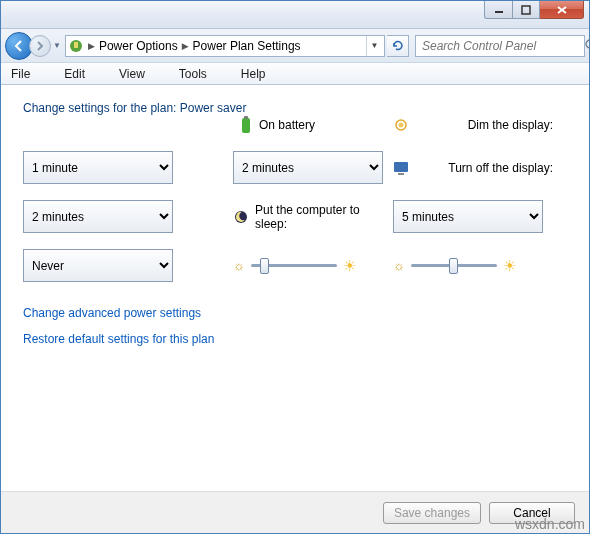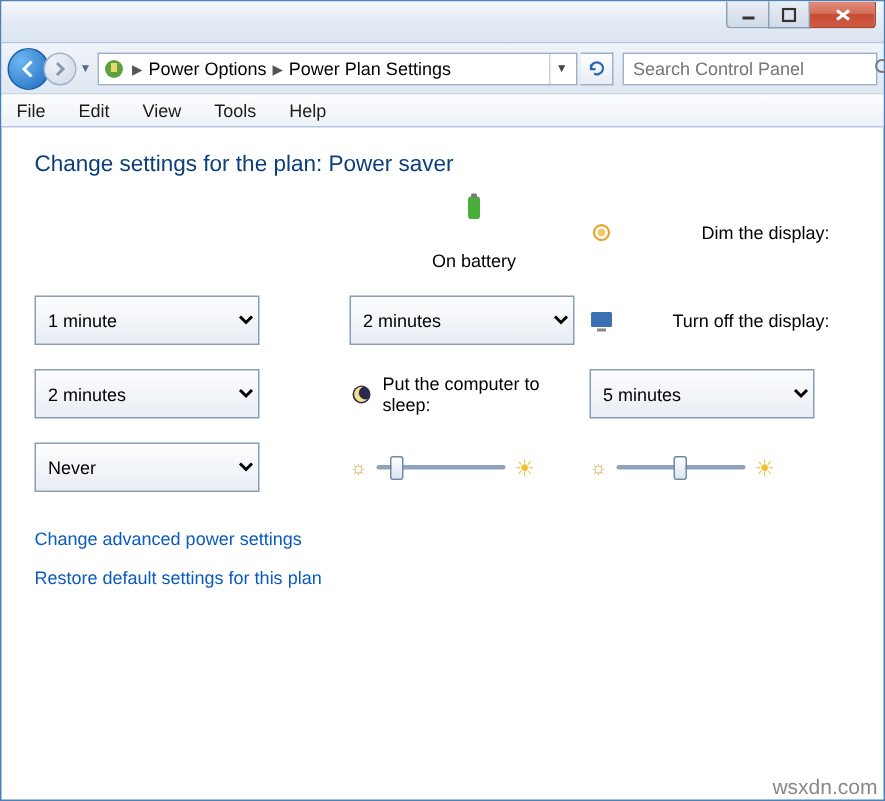--- a/index.html
+++ b/index.html
@@ -90,51 +90,50 @@
   }
   .search {
     width: 170px; height: 22px;
     background: #fff; border: 1px solid #9fb2cb;
     margin-left: 4px;
     display: flex; align-items: center;
     padding: 0 4px;
     color:#7a8697; font-style: italic;
   }
   .search input {
-    border: none; outline: none; flex: 1; color:#a21caf;
+    border: none; outline: none; flex: 1; font-style: italic; color:#a21caf;
     background: transparent;
   }
   .search .mag { color:#6d7a8c; font-style: normal; margin-left: 4px;}
   
   .menubar {
     height: 22px;
     background: linear-gradient(to bottom, #fcfdfe, #edf2f9);
     border-bottom: 1px solid #b7c6db;
-    display: flex; align-items: center; padding: 0 6px; gap: 14px;
+    display: flex; align-items: center; padding: 0 6px; gap: 26px;
     color:#1c1c1c;
   }
   .menubar span { padding: 2px 4px; }
   
   .content {
     flex: 1; padding: 16px 22px 4px 22px;
     color:#000;
     overflow: hidden;
   }
   .heading {
-    color: #0b3e7a; font-size: 15px;
-    margin-bottom: 10px;
+    color: #0b3e7a; font-size: 12px;
   }
   .subtext { margin-bottom: 18px; }
   .grid {
     display: grid;
     grid-template-columns: 210px 160px 160px;
     row-gap: 16px;
     align-items: center;
   }
-  .col-header { display:flex; align-items:center; gap:19px; justify-content: flex-start; padding-left: 6px; flex-direction: column;}
+  .col-header { display:flex; align-items:center; gap:6px; justify-content: flex-start; padding-left: 6px;}
   .row-label { display:flex; align-items:center; gap:6px;justify-content:space-between; }
   .row-icon { width:16px; height:16px; display:flex; align-items:center; justify-content:center; }
   select.combo {
     width: 150px; height: 33px;
     border: 1px solid #8a9db5;
     background: linear-gradient(to bottom, #fdfdfe, #e8edf4);
     padding: 0 4px;
   }
   .slider-cell { display:flex; align-items:center; gap:6px; }
   .sun-dim { color:#d7a938; font-size:13px;}
@@ -327,15 +326,19 @@
         <span class="sun-bright">☀</span>
       </div>
     </div>
 
     <div class="links">
       <div class="link">Change advanced power settings</div>
       <div class="link">Restore default settings for this plan</div>
     </div>
   </div>
 
+  <div class="footer">
+    <button class="btn" disabled="">Save changes</button>
+    <button class="btn">Cancel</button>
+  </div>
 
   <div class="watermark">wsxdn.com</div>
 </div>
 
 </body></html>

